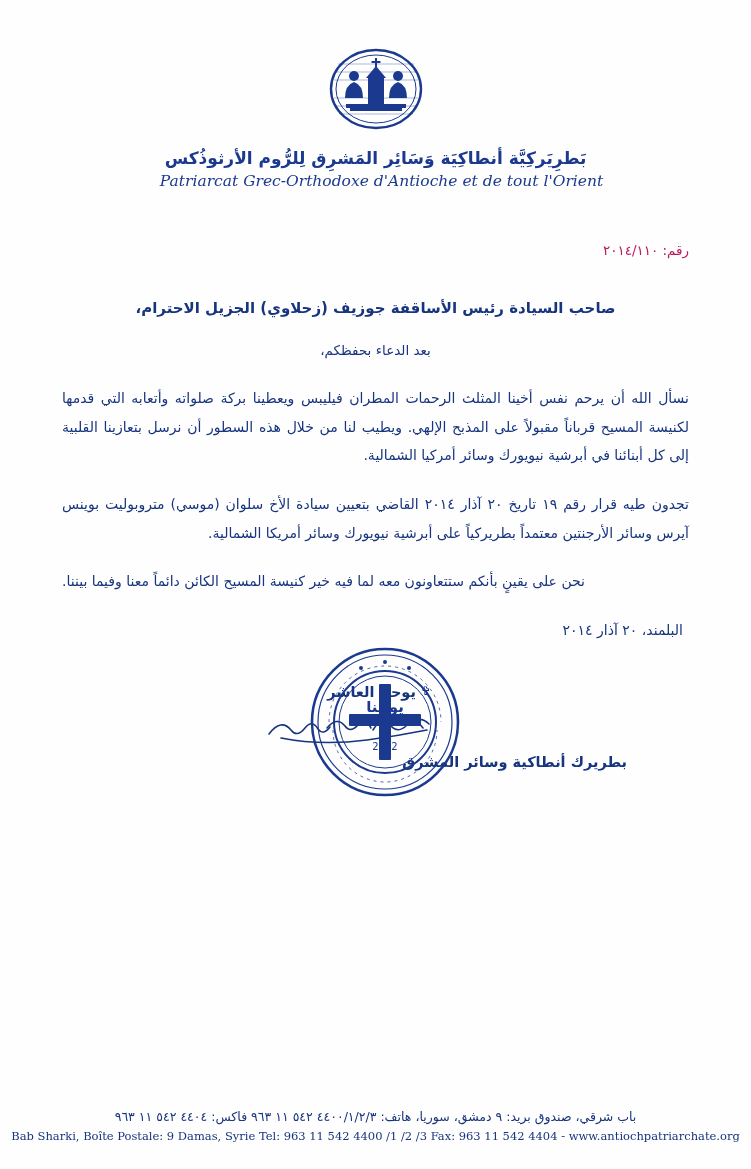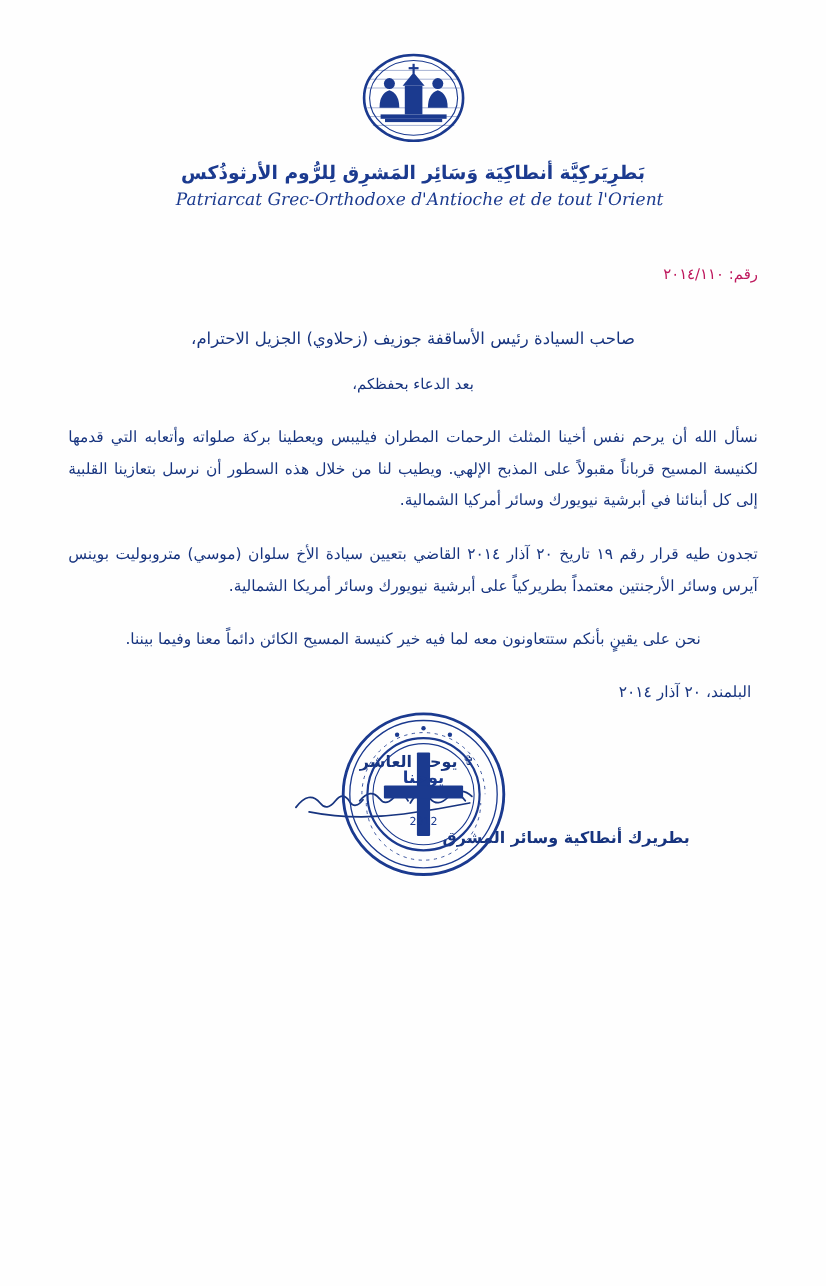--- a/index.html
+++ b/index.html
@@ -69,38 +69,38 @@
     top: 296px;
     right: 62px;
     left: 62px;
     direction: rtl;
     text-align: justify;
     color: #17347f;
   }
   .addressee {
     text-align: center;
     font-size: 15px;
-    font-weight: normal;
+    font-weight: bold;
     margin: 0 0 22px 0;
     line-height: 1.6;
   }
   .salutation {
     text-align: center;
     font-size: 13.5px;
     margin: 0 0 26px 0;
   }
   p.para {
     margin: 0 0 20px 0;
     font-size: 14px;
     line-height: 2.05;
     text-align: justify;
     text-justify: inter-word;
   }
   p.para.center {
-    text-align: center;
+    text-align: left;
   }
   .datestamp {
     margin-top: 26px;
     font-size: 14px;
     padding-right: 6px;
   }
 
   
   .sigblock {
     position: absolute;
@@ -264,14 +264,18 @@
           <rect x="70" y="38" width="12" height="76" rx="1"></rect>
           <rect x="40" y="68" width="72" height="12" rx="1"></rect>
         </g>
 
         <text x="76" y="66" text-anchor="middle" font-family="DejaVu Sans, sans-serif" font-size="15" font-weight="bold" fill="#1b3a8f">يوحنا</text>
         <text x="76" y="104" text-anchor="middle" font-family="DejaVu Sans, sans-serif" font-size="10" fill="#1b3a8f">2012</text>
       </svg>
     </span>
   </div>
 
+  <div class="footer">
+    <div class="footer-ar">باب شرقي، صندوق بريد: ٩ دمشق، سوريا، هاتف: ٤٤٠٠/١/٢/٣ ٥٤٢ ١١ ٩٦٣ فاكس: ٤٤٠٤ ٥٤٢ ١١ ٩٦٣</div>
+    <div class="footer-fr">Bab Sharki, Boîte Postale: 9 Damas, Syrie Tel: 963 11 542 4400 /1 /2 /3 Fax: 963 11 542 4404 - www.antiochpatriarchate.org</div>
+  </div>
 
 </div>
 
 </body></html>

